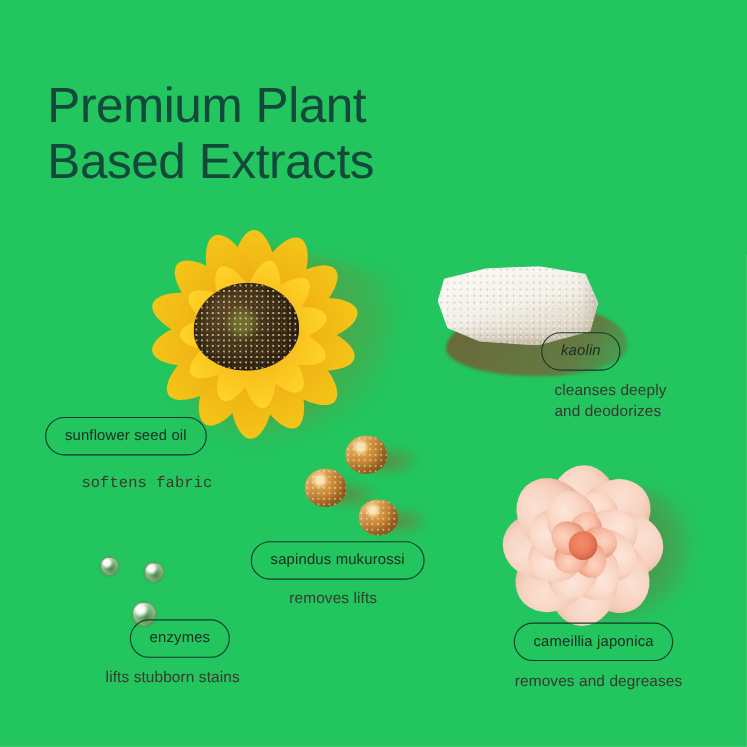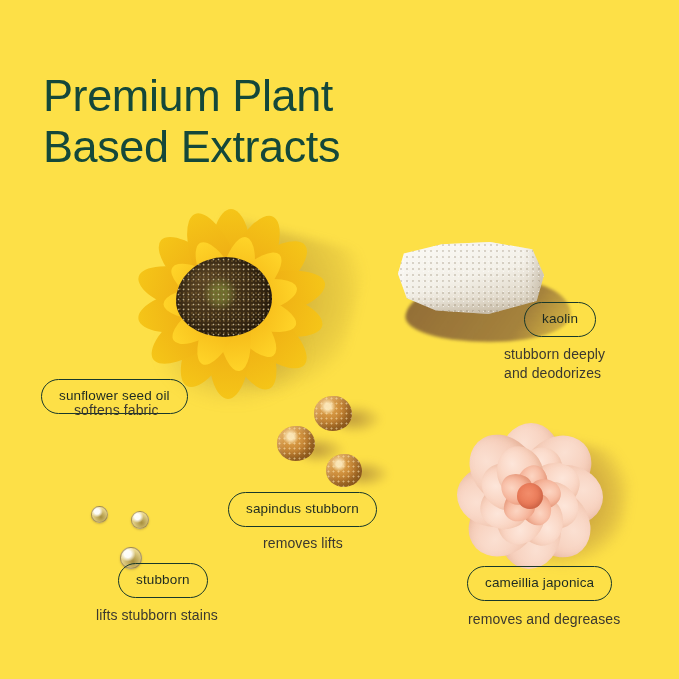--- a/index.html
+++ b/index.html
@@ -9,21 +9,21 @@
   body {
     width: 679px;
     height: 679px;
     overflow: hidden;
     font-family: "Liberation Sans", sans-serif;
   }
   #infographic {
     position: relative;
     width: 679px;
     height: 679px;
-    background: #fde047;
+    background: #22c55e;
     overflow: hidden;
   }
 
   
   #title {
     position: absolute;
     left: 43px;
     top: 40px;
     width: 430px;
     color: #14483a;
@@ -52,23 +52,23 @@
     position: absolute;
     color: #3b382f;
     font-size: 14px;
     line-height: 19px;
     letter-spacing: 0.1px;
     white-space: pre-line;
     z-index: 40;
   }
 
   #pill-sunflower { left: 41px;  top: 379px; }
-  #cap-sunflower  { left: 74px;  top: 401px; }
-
-  #pill-kaolin    { left: 524px; top: 302px; }
+  #cap-sunflower  { left: 74px;  top: 431px; font-family: Liberation Mono, monospace; }
+
+  #pill-kaolin    { left: 492px; top: 302px; font-style: italic; }
   #cap-kaolin     { left: 504px; top: 345px; }
 
   #pill-sapindus  { left: 228px; top: 492px; }
   #cap-sapindus   { left: 263px; top: 534px; }
 
   #pill-enzymes   { left: 118px; top: 563px; }
   #cap-enzymes    { left: 96px;  top: 606px; text-align: right; }
 
   #pill-camellia  { left: 467px; top: 566px; }
   #cap-camellia   { left: 468px; top: 610px; }
@@ -278,42 +278,42 @@
 
   <div class="pill" id="pill-sunflower">sunflower seed oil</div>
   <div class="caption" id="cap-sunflower">softens fabric</div>
 
   <div class="art" id="art-kaolin">
     <div id="kaolin-shadow"></div>
     <div id="kaolin-rock"></div>
   </div>
 
   <div class="pill" id="pill-kaolin">kaolin</div>
-  <div class="caption" id="cap-kaolin">stubborn deeply
+  <div class="caption" id="cap-kaolin">cleanses deeply
 and deodorizes</div>
 
   <div class="art" id="art-sapindus">
     <div class="nut-shadow" id="nshadow1"></div>
     <div class="nut-shadow" id="nshadow2"></div>
     <div class="nut-shadow" id="nshadow3"></div>
     <div class="nut" id="nut1"></div>
     <div class="nut" id="nut2"></div>
     <div class="nut" id="nut3"></div>
   </div>
 
-  <div class="pill" id="pill-sapindus">sapindus stubborn</div>
+  <div class="pill" id="pill-sapindus">sapindus mukurossi</div>
   <div class="caption" id="cap-sapindus">removes lifts</div>
 
   <div class="art" id="art-enzymes">
     <div class="bead" id="bead1"></div>
     <div class="bead" id="bead2"></div>
     <div class="bead" id="bead3"></div>
   </div>
 
-  <div class="pill" id="pill-enzymes">stubborn</div>
+  <div class="pill" id="pill-enzymes">enzymes</div>
   <div class="caption" id="cap-enzymes">lifts stubborn stains</div>
 
   <div class="art" id="art-camellia">
     <div id="cam-shadow"></div>
     <div>
       <div class="cpetal cp-outer" style="transform:rotate(0deg) translateY(-40px)"></div>
       <div class="cpetal cp-outer" style="transform:rotate(45deg) translateY(-42px)"></div>
       <div class="cpetal cp-outer" style="transform:rotate(90deg) translateY(-40px)"></div>
       <div class="cpetal cp-outer" style="transform:rotate(135deg) translateY(-42px)"></div>
       <div class="cpetal cp-outer" style="transform:rotate(180deg) translateY(-40px)"></div>

